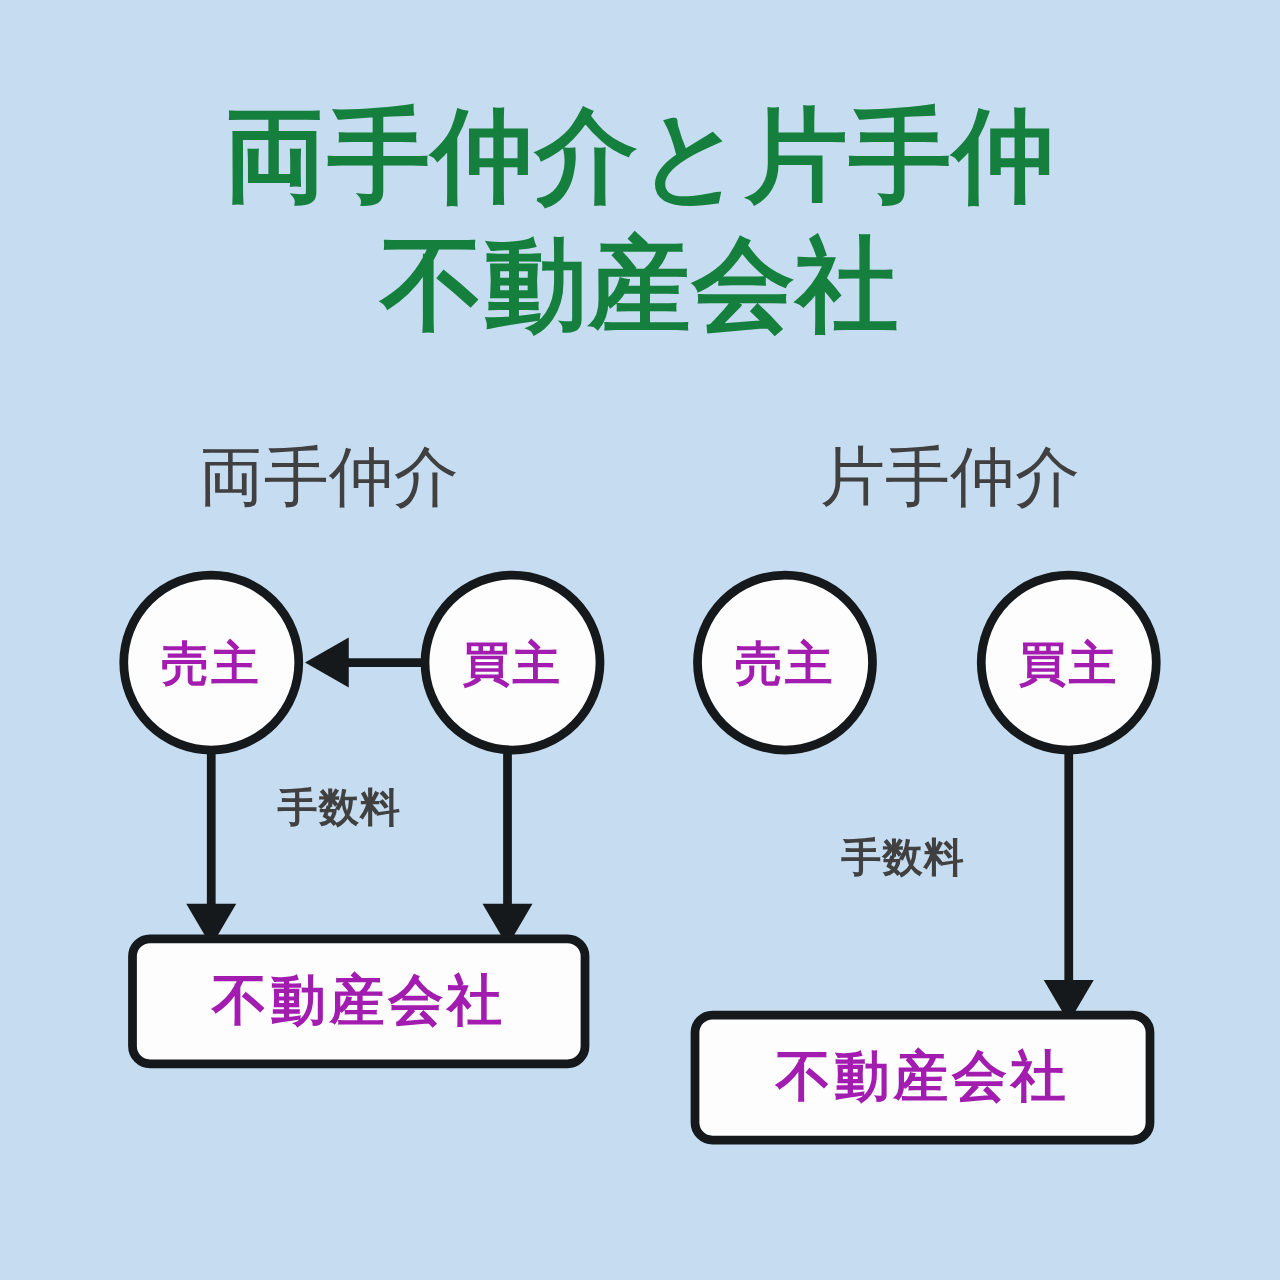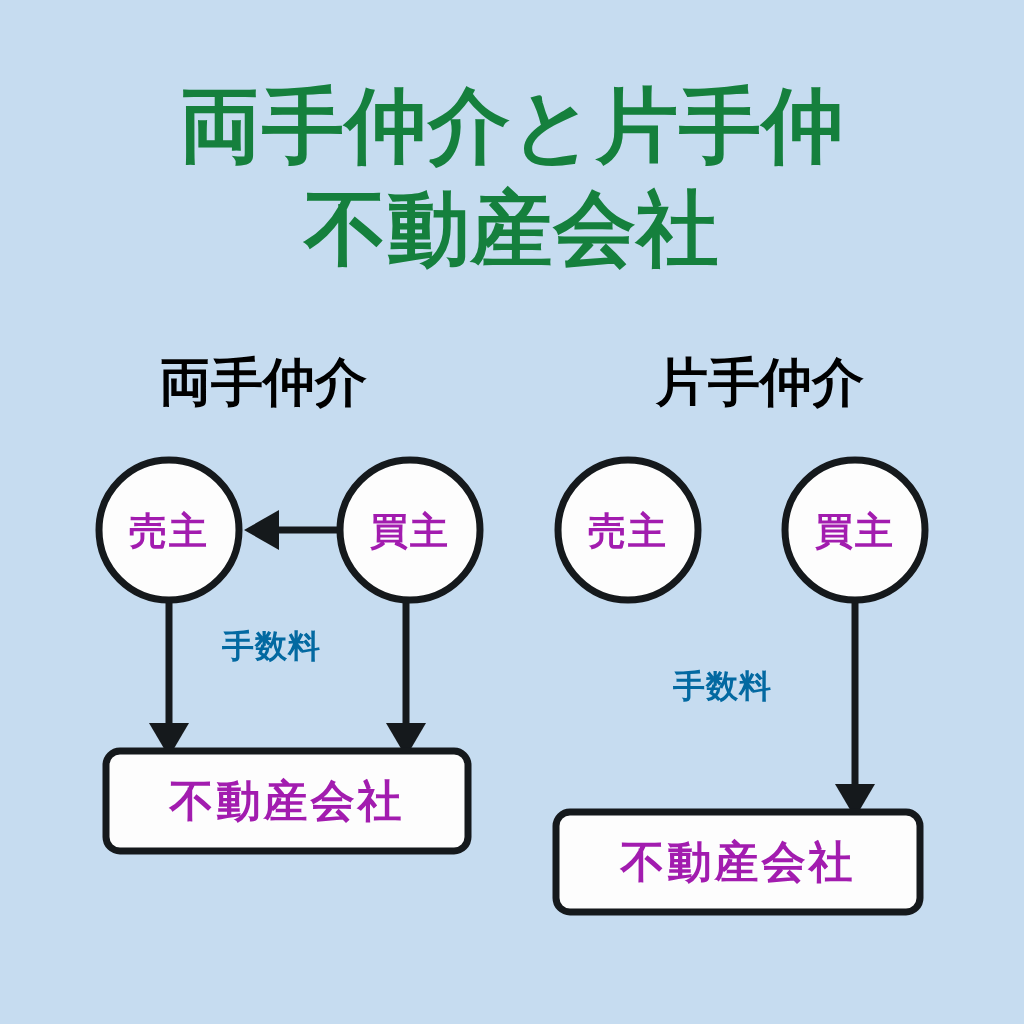--- a/index.html
+++ b/index.html
@@ -35,22 +35,22 @@
     letter-spacing: 1px;
   }
   .title-line {
     display: block;
     white-space: nowrap;
   }
 
   
   .section-heading {
     position: absolute;
-    color: #000000;
-    font-weight: 700;
+    color: #404040;
+    font-weight: 400;
     font-size: 52px;
     line-height: 1;
     white-space: nowrap;
   }
   .heading-left  { left: 159px; top: 356px; }
   .heading-right { left: 656px; top: 356px; }
 
   
   #diagram {
     position: absolute;
@@ -93,21 +93,21 @@
     width: 140px;
     letter-spacing: 2px;
   }
   .box-label {
     font-size: 44px;
     line-height: 1;
     letter-spacing: 3px;
   }
   .fee-label {
     position: absolute;
-    color: #0369a1;
+    color: #404040;
     font-weight: 700;
     font-size: 32px;
     line-height: 1;
     white-space: nowrap;
     letter-spacing: 1px;
   }
 
   
   .lbl-l-seller { left: 99px;  top: 512px; }
   .lbl-l-buyer  { left: 340px; top: 512px; }

